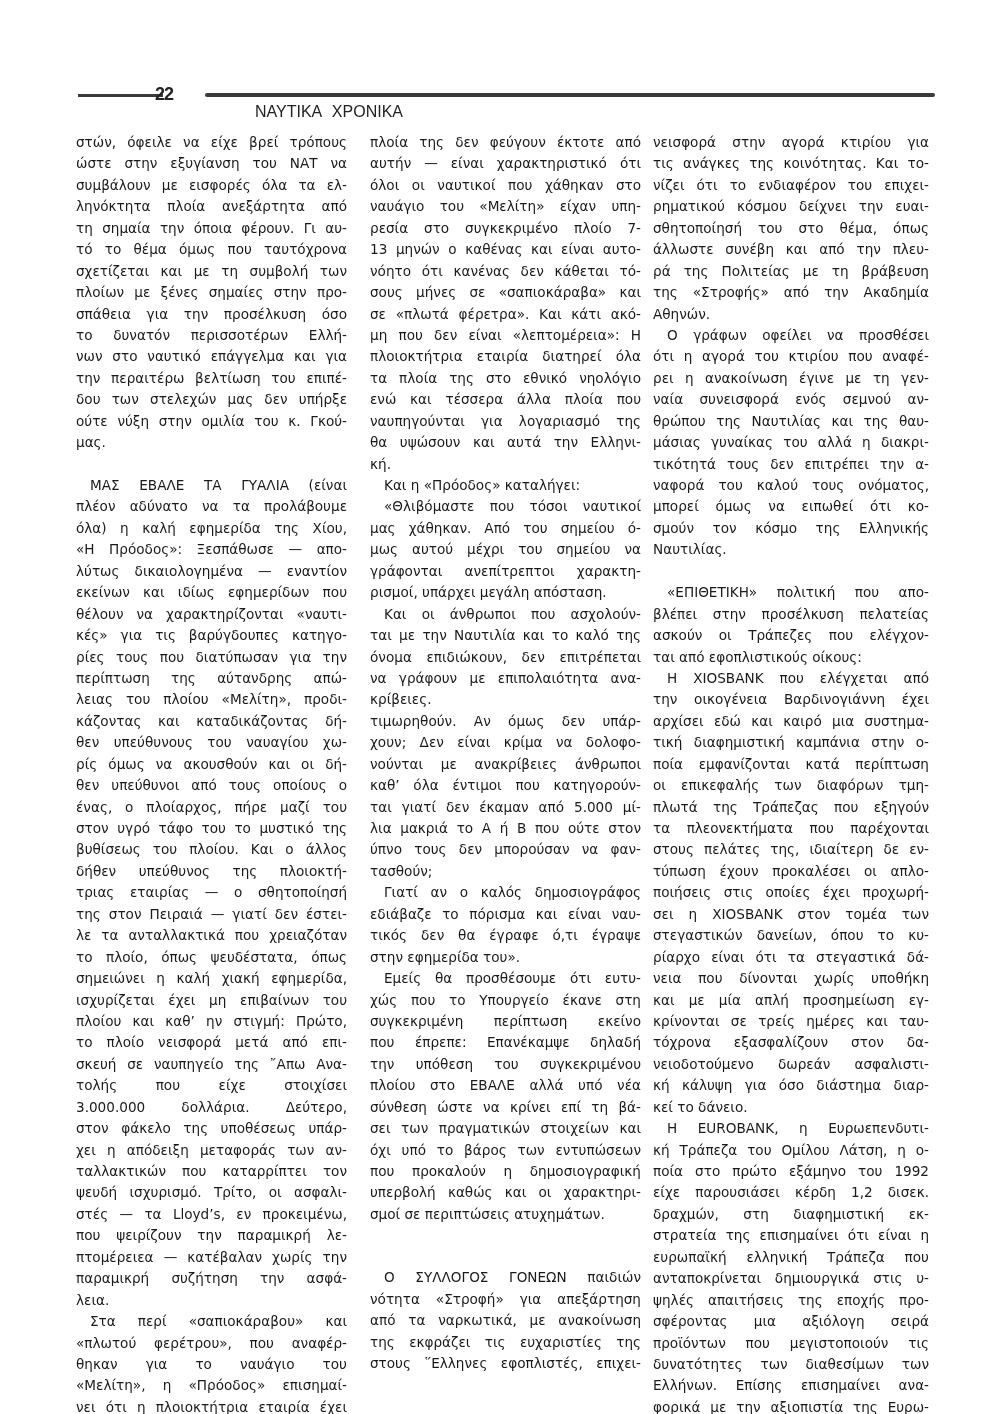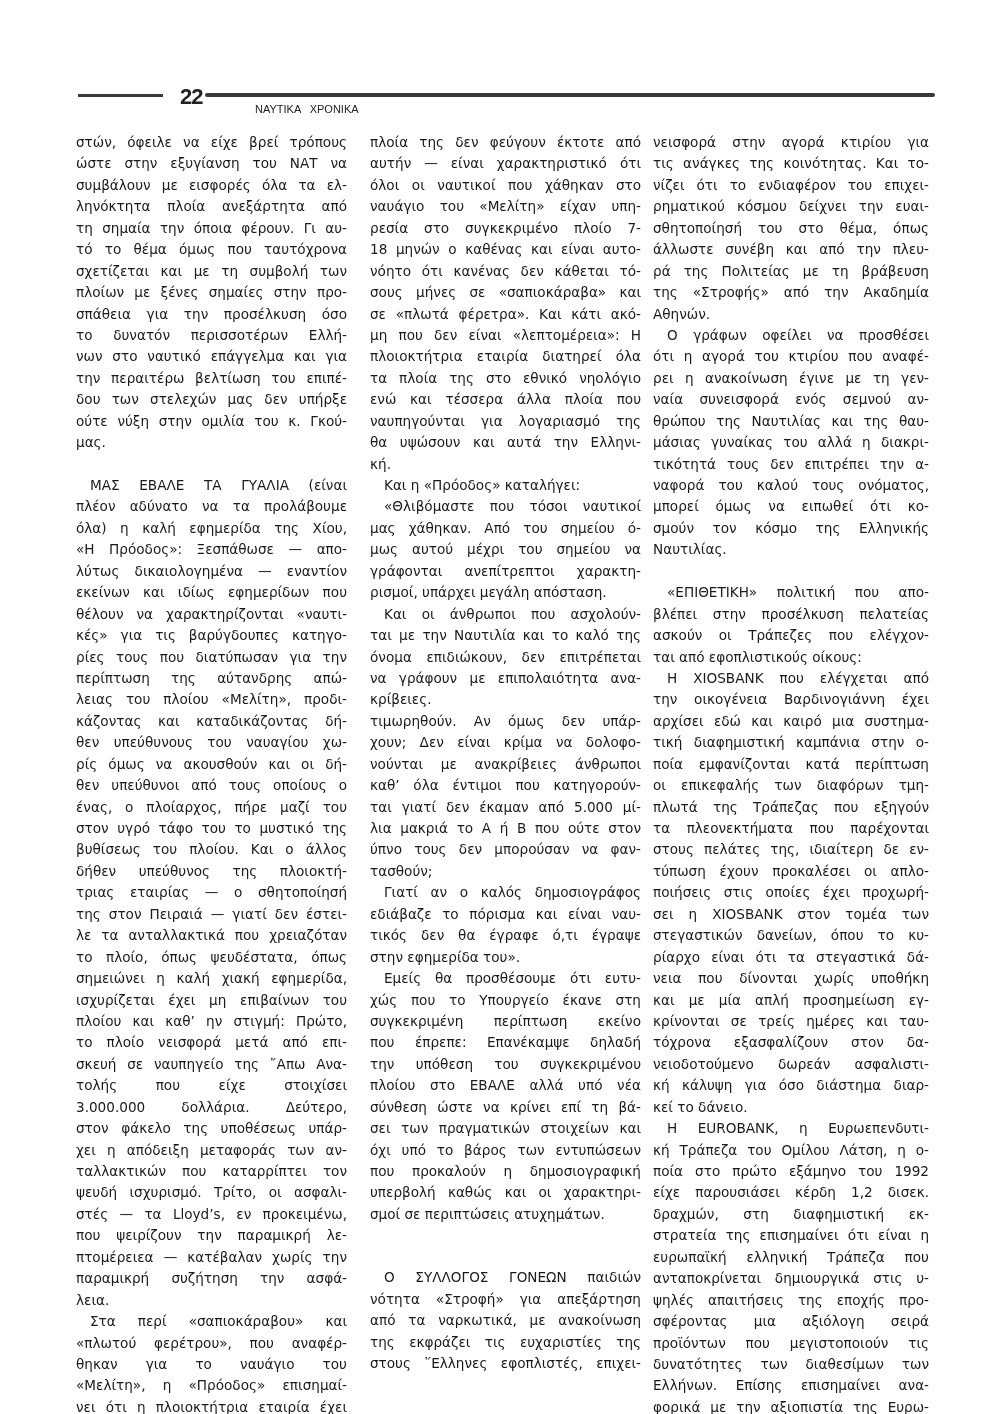--- a/index.html
+++ b/index.html
@@ -1,23 +1,23 @@
 <!DOCTYPE html>
 <html><head>
 <meta charset="utf-8">
 <style>
   html, body { margin: 0; padding: 0; background: #ffffff; }
   body { width: 1000px; height: 1414px; position: relative; overflow: hidden;
          font-family: "DejaVu Sans", sans-serif; color: #1a1a1a; }
   .rule-left { position: absolute; left: 78px; top: 94px; width: 85px; height: 3px; background: #3a3a3a; }
   .rule-right { position: absolute; left: 205px; top: 93px; width: 730px; height: 4px; background: #3a3a3a; border-radius: 2px; }
-  .page-number { position: absolute; left: 180px; top: 84px; font-family: "Liberation Sans", sans-serif;
-                 font-weight: bold; font-size: 22px; letter-spacing: -1px; color: #222; }
+  .page-number { position: absolute; left: 155px; top: 84px; font-family: "Liberation Sans", sans-serif;
+                 font-weight: bold; font-size: 18px; letter-spacing: -1px; color: #222; }
   .running-head { position: absolute; left: 255px; top: 103px; font-family: "Liberation Sans", sans-serif;
-                  font-size: 11px; color: #222; word-spacing: 6px; }
+                  font-size: 16px; color: #222; word-spacing: 6px; }
   .column { position: absolute; top: 132px; width: 271px; font-size: 13.6px; line-height: 21.45px;
             text-align: justify; }
   .col1 { left: 76px; }
   .col2 { left: 370px; }
   .col3 { left: 653px; width: 276px; }
   .line { display: block; white-space: nowrap; text-align-last: justify; text-align: justify; height: 21.45px; overflow: visible; }
   .line.last { text-align-last: left; }
   .line.indent { padding-left: 14px; }
   .gap { display: block; height: 21.45px; }
   .gap2 { display: block; height: 42px; }
@@ -99,21 +99,21 @@
         <span class="line">νει ότι η πλοιοκτήτρια εταιρία έχει</span>
       </div>
     </div>
   <div class="column col2">
       <div>
         <span class="line">πλοία της δεν φεύγουν έκτοτε από</span>
         <span class="line">αυτήν — είναι χαρακτηριστικό ότι</span>
         <span class="line">όλοι οι ναυτικοί που χάθηκαν στο</span>
         <span class="line">ναυάγιο του «Μελίτη» είχαν υπη-</span>
         <span class="line">ρεσία στο συγκεκριμένο πλοίο 7-</span>
-        <span class="line">18 μηνών ο καθένας και είναι αυτο-</span>
+        <span class="line">13 μηνών ο καθένας και είναι αυτο-</span>
         <span class="line">νόητο ότι κανένας δεν κάθεται τό-</span>
         <span class="line">σους μήνες σε «σαπιοκάραβα» και</span>
         <span class="line">σε «πλωτά φέρετρα». Και κάτι ακό-</span>
         <span class="line">μη που δεν είναι «λεπτομέρεια»: Η</span>
         <span class="line">πλοιοκτήτρια εταιρία διατηρεί όλα</span>
         <span class="line">τα πλοία της στο εθνικό νηολόγιο</span>
         <span class="line">ενώ και τέσσερα άλλα πλοία που</span>
         <span class="line">ναυπηγούνται για λογαριασμό της</span>
         <span class="line">θα υψώσουν και αυτά την Ελληνι-</span>
         <span class="line last">κή.</span>

